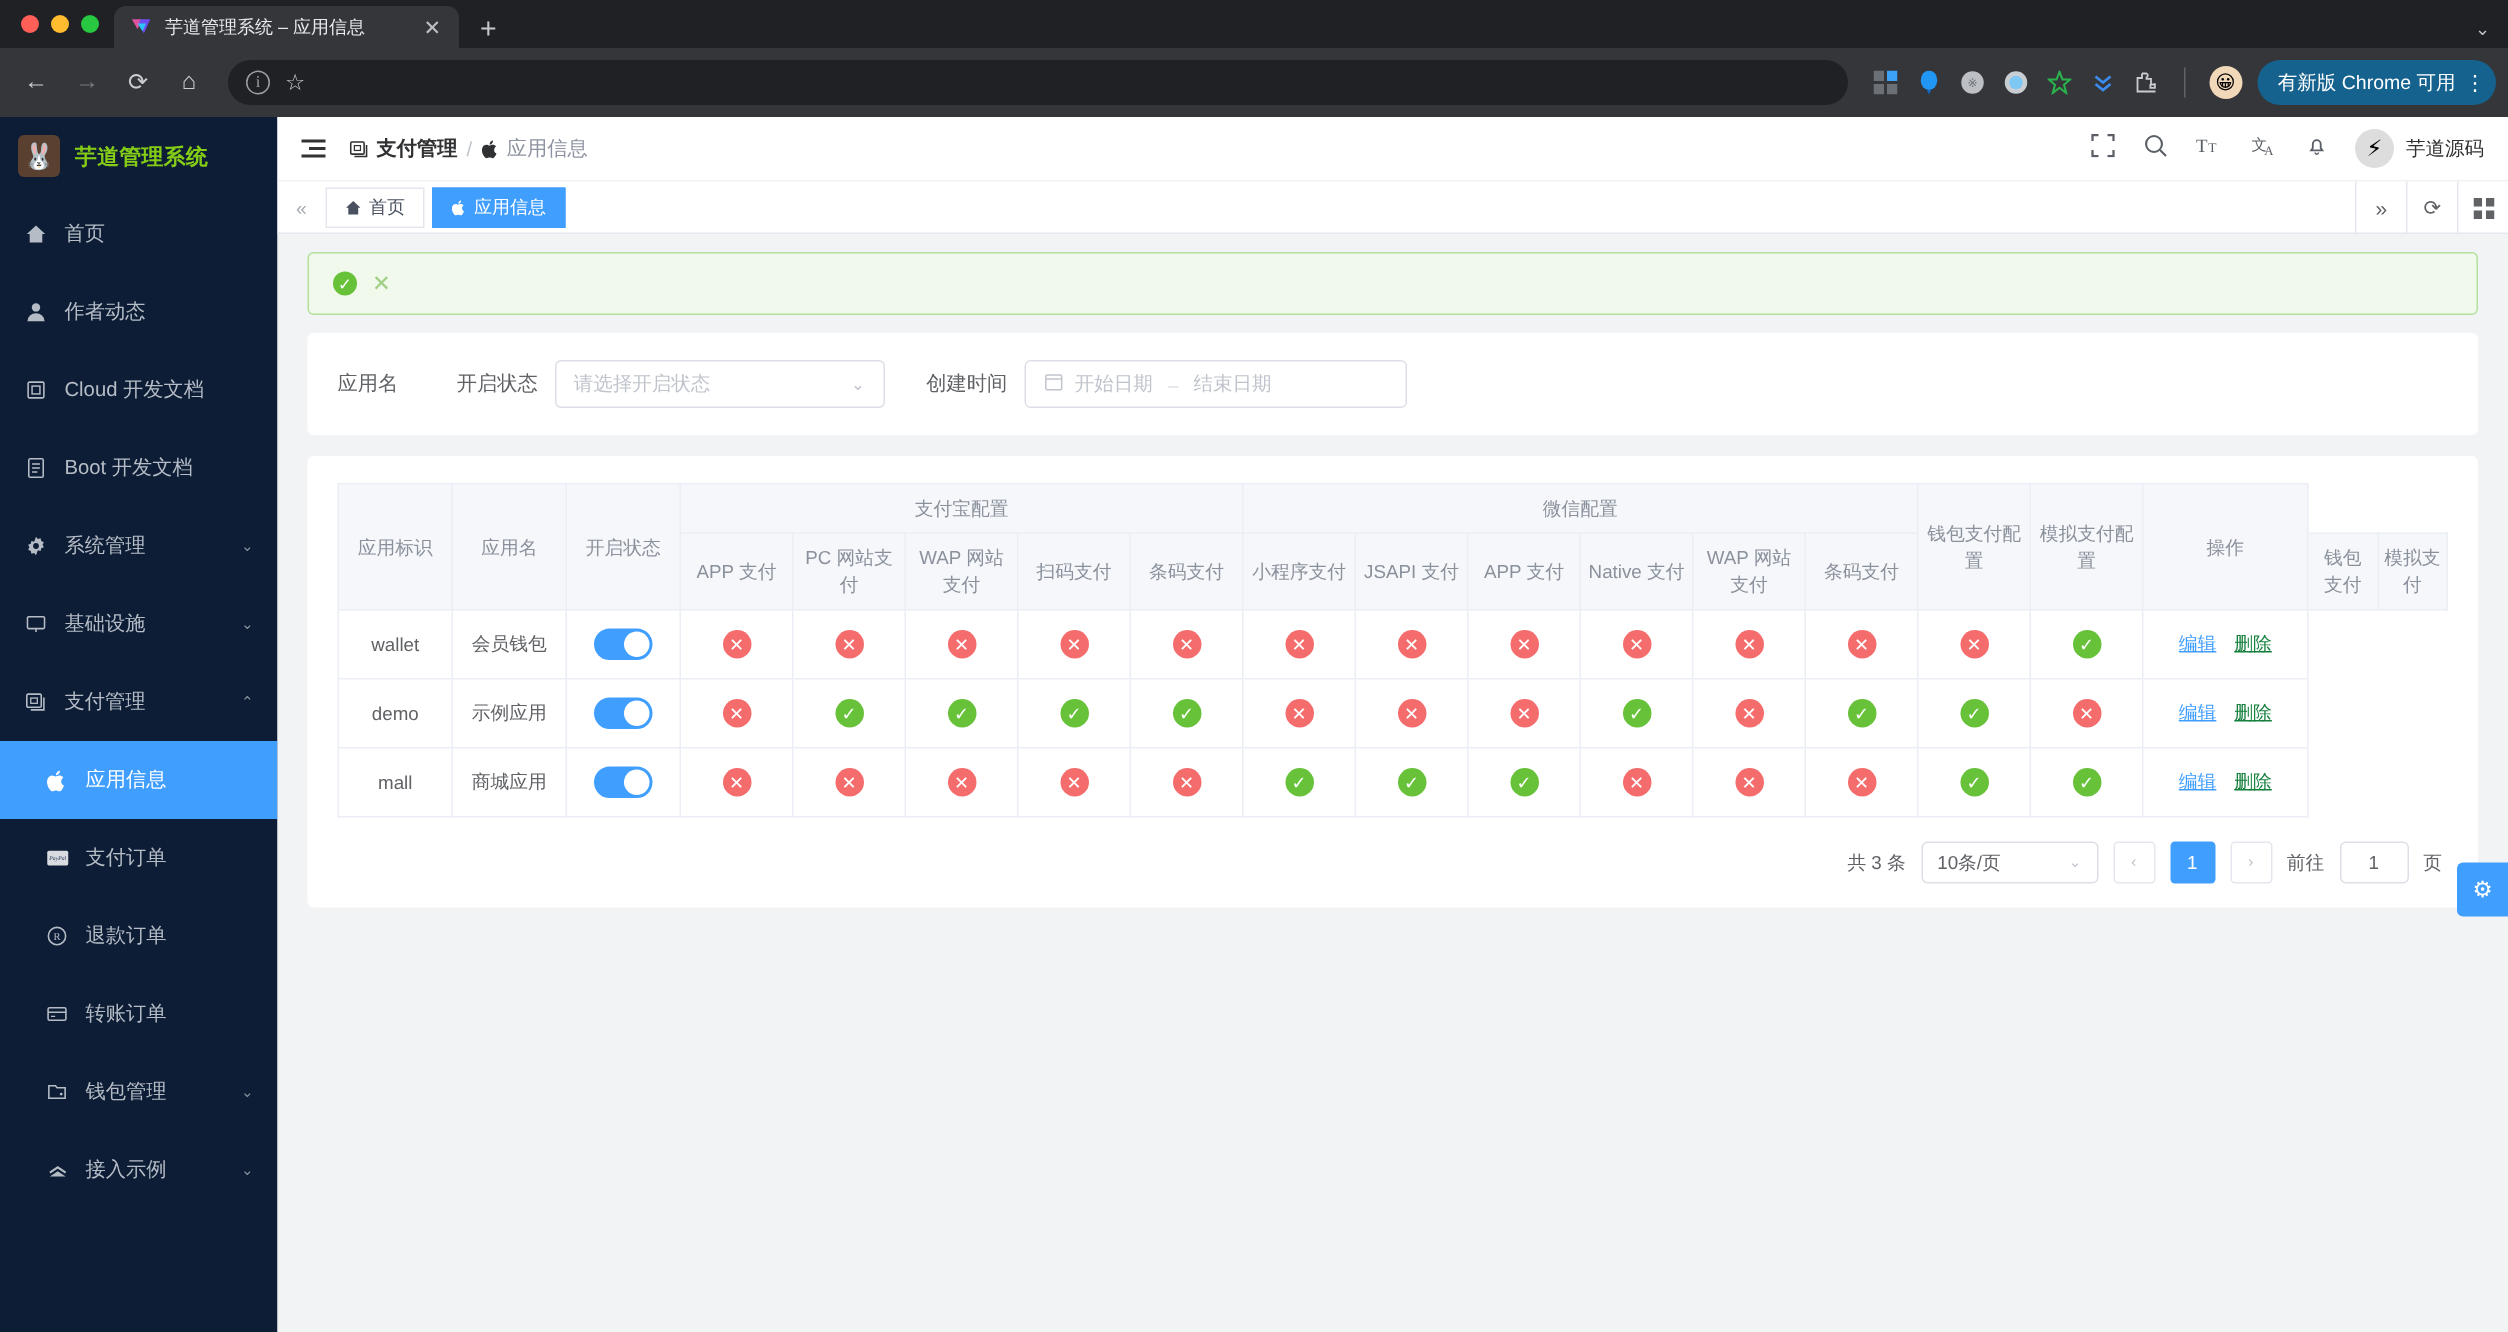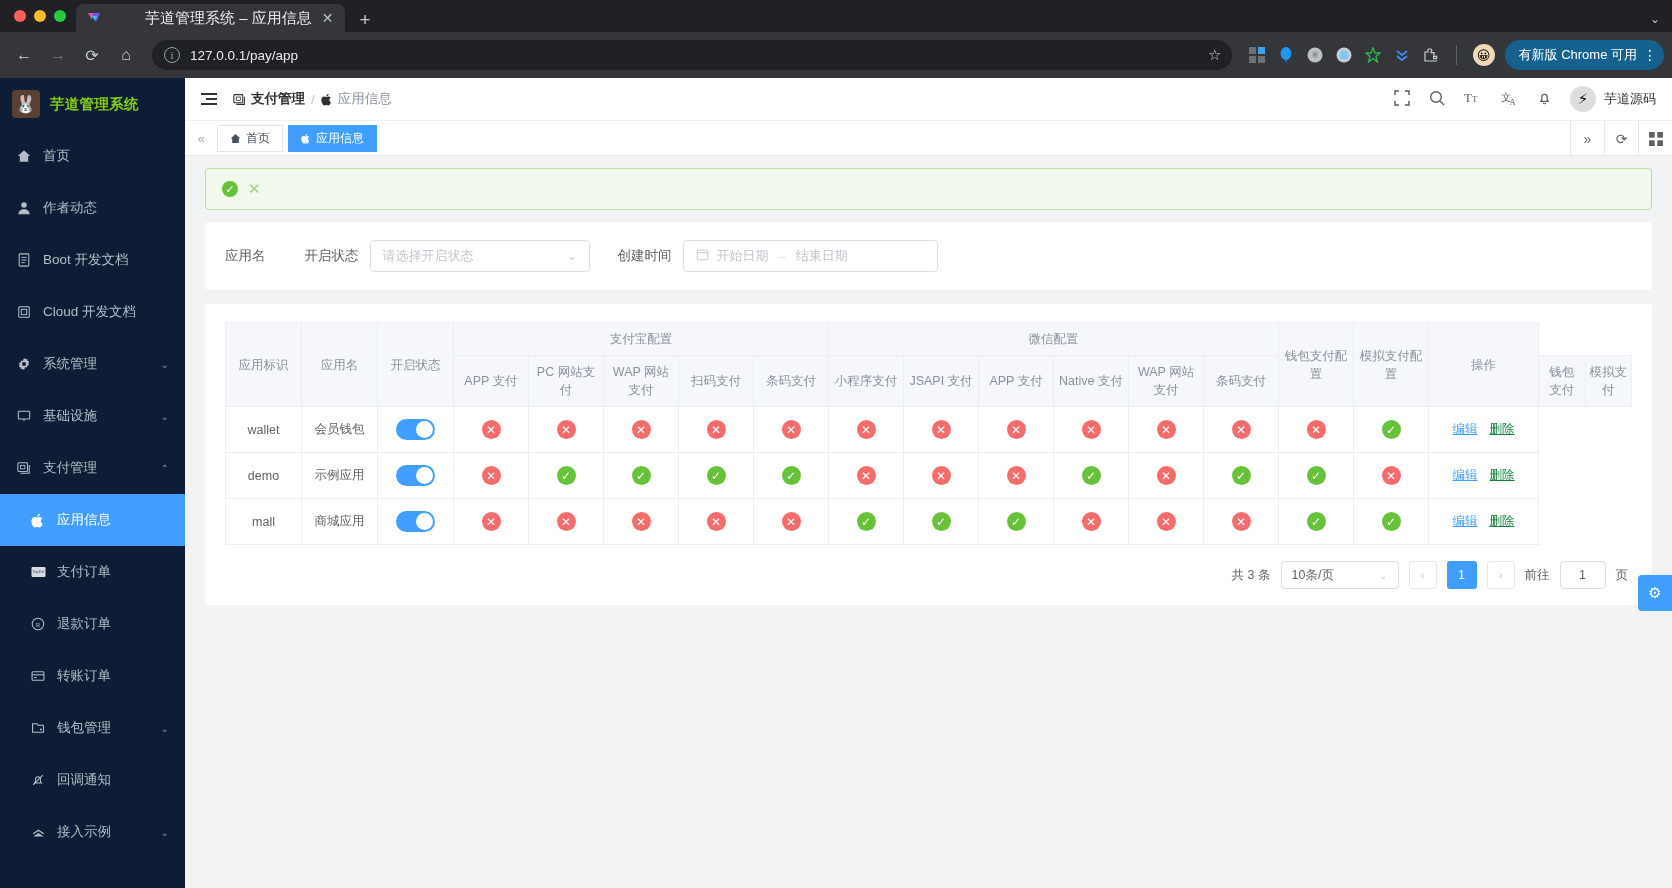--- a/index.html
+++ b/index.html
@@ -19,21 +19,21 @@
   .dot { width: 12px; height: 12px; border-radius: 50%; }
   .dot.red { background: #ff5f57; }
   .dot.yellow { background: #febc2e; }
   .dot.green { background: #28c840; }
   .tab {
     height: 28px; min-width: 230px; background: #35363a; border-radius: 8px 8px 0 0;
     display: flex; align-items: center; gap: 8px; padding: 0 10px; color: #e8eaed;
     font-size: 12px; position: relative;
   }
   .tab .favicon { width: 16px; height: 16px; flex: 0 0 16px; display:flex; align-items:center; justify-content:center;}
-  .tab .tabtitle { flex: 1; white-space: nowrap; overflow: hidden; text-overflow: ellipsis; font-size: 15px; margin-left: 35px;}
+  .tab .tabtitle { flex: 1; white-space: nowrap; overflow: hidden; text-overflow: ellipsis; font-size: 12px;}
   .tab .tabclose { color: #bdc1c6; font-size: 14px; line-height: 1; padding: 0 2px; }
   .newtab { color: #c3c6ca; font-size: 19px; margin-left: 14px; margin-bottom: 3px; line-height: 1; }
   .tabstrip .winchevron { position: absolute; right: 12px; bottom: 6px; color: #c3c6ca; font-size: 12px; }
 
   .toolbar {
     height: 46px; background: #35363a; display: flex; align-items: center;
     gap: 2px; padding: 0 8px; flex: 0 0 46px;
   }
   .tbtn {
     width: 32px; height: 32px; border-radius: 50%; display: flex; align-items: center;
@@ -219,21 +219,20 @@
     <span class="winchevron">⌄</span>
   </div>
 
   <div class="toolbar">
     <div class="tbtn">←</div>
     <div class="tbtn dim">→</div>
     <div class="tbtn">⟳</div>
     <div class="tbtn">⌂</div>
     <div class="omnibox">
       <span class="infoicon">i</span>
-      <span class="url">127.0.0.1/pay/app</span>
       <span class="star">☆</span>
     </div>
     <div class="extensions">
       <span class="ext">
         <svg width="16" height="16" viewBox="0 0 16 16">
             <rect x="0" y="0" width="7" height="7" fill="#6b7076"></rect>
             <rect x="9" y="0" width="7" height="7" fill="#3aa3f5"></rect>
             <rect x="0" y="9" width="7" height="7" fill="#6b7076"></rect>
             <rect x="9" y="9" width="7" height="7" fill="#6b7076"></rect>
           </svg>
@@ -305,35 +304,35 @@
                 <circle cx="8" cy="4.5" r="3.2" fill="#b6bcc6"></circle>
                 <path d="M1.5 15 a6.5 6 0 0 1 13 0 z" fill="#b6bcc6"></path>
               </svg>
           </span>
           <span class="mlabel">作者动态</span>
         </div>
 
         <div class="mi">
           <span class="micon">
             <svg width="14" height="14" viewBox="0 0 16 16">
+                <rect x="2" y="2" width="12" height="12" rx="1" fill="none" stroke="#b6bcc6" stroke-width="1.2"></rect>
+                <rect x="5" y="5" width="6" height="6" fill="none" stroke="#b6bcc6" stroke-width="1.1"></rect>
+              </svg>
+          </span>
+          <span class="mlabel">Cloud 开发文档</span>
+        </div>
+
+        <div class="mi">
+          <span class="micon">
+            <svg width="14" height="14" viewBox="0 0 16 16">
                 <rect x="2.5" y="1" width="11" height="14" rx="1" fill="none" stroke="#b6bcc6" stroke-width="1.2"></rect>
                 <path d="M5 5h6M5 8h6M5 11h4" stroke="#b6bcc6" stroke-width="1.1"></path>
               </svg>
           </span>
           <span class="mlabel">Boot 开发文档</span>
-        </div>
-
-        <div class="mi">
-          <span class="micon">
-            <svg width="14" height="14" viewBox="0 0 16 16">
-                <rect x="2" y="2" width="12" height="12" rx="1" fill="none" stroke="#b6bcc6" stroke-width="1.2"></rect>
-                <rect x="5" y="5" width="6" height="6" fill="none" stroke="#b6bcc6" stroke-width="1.1"></rect>
-              </svg>
-          </span>
-          <span class="mlabel">Cloud 开发文档</span>
         </div>
 
         <div class="mi">
           <span class="micon">
             <svg width="14" height="14" viewBox="0 0 16 16">
                 <path d="M8 1 l1.4 1.7 2.1-.6.5 2.1 2 .9-1 1.9 1 1.9-2 .9-.5 2.1-2.1-.6L8 15l-1.4-1.7-2.1.6-.5-2.1-2-.9 1-1.9-1-1.9 2-.9.5-2.1 2.1.6Z" fill="#b6bcc6"></path>
                 <circle cx="8" cy="8" r="2.2" fill="#0c1d35"></circle>
               </svg>
           </span>
           <span class="mlabel">系统管理</span>
@@ -408,29 +407,20 @@
           <span class="micon">
             <svg width="14" height="14" viewBox="0 0 16 16">
                 <path d="M1.8 3.2h5l1.3 1.6h6.1v8H1.8z" fill="none" stroke="#b6bcc6" stroke-width="1.2"></path>
                 <circle cx="11.2" cy="9.6" r="1.1" fill="#b6bcc6"></circle>
               </svg>
           </span>
           <span class="mlabel">钱包管理</span>
           <span class="arrow">⌄</span>
         </div>
 
-        <div class="mi sub">
-          <span class="micon">
-            <svg width="14" height="14" viewBox="0 0 16 16">
-                <path d="M4 11.5h8l-1.2-1.7V7a2.8 2.8 0 0 0-5.6 0v2.8z" fill="none" stroke="#b6bcc6" stroke-width="1.2"></path>
-                <path d="M2.5 13.5 L13.5 2.5" stroke="#b6bcc6" stroke-width="1.2"></path>
-              </svg>
-          </span>
-          <span class="mlabel">回调通知</span>
-        </div>
 
         <div class="mi sub">
           <span class="micon">
             <svg width="15" height="14" viewBox="0 0 16 16">
                 <path d="M2 10 l6-4 6 4" fill="none" stroke="#b6bcc6" stroke-width="1.6"></path>
                 <path d="M2 13 l6-4 6 4" fill="#b6bcc6"></path>
               </svg>
           </span>
           <span class="mlabel">接入示例</span>
           <span class="arrow">⌄</span>

